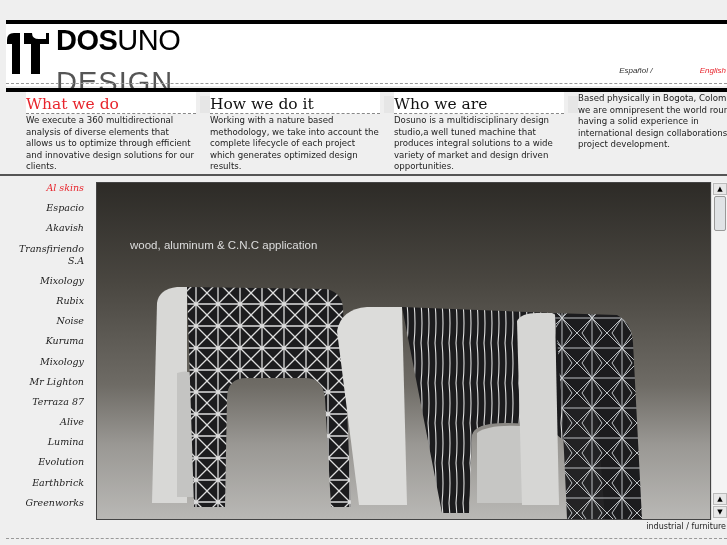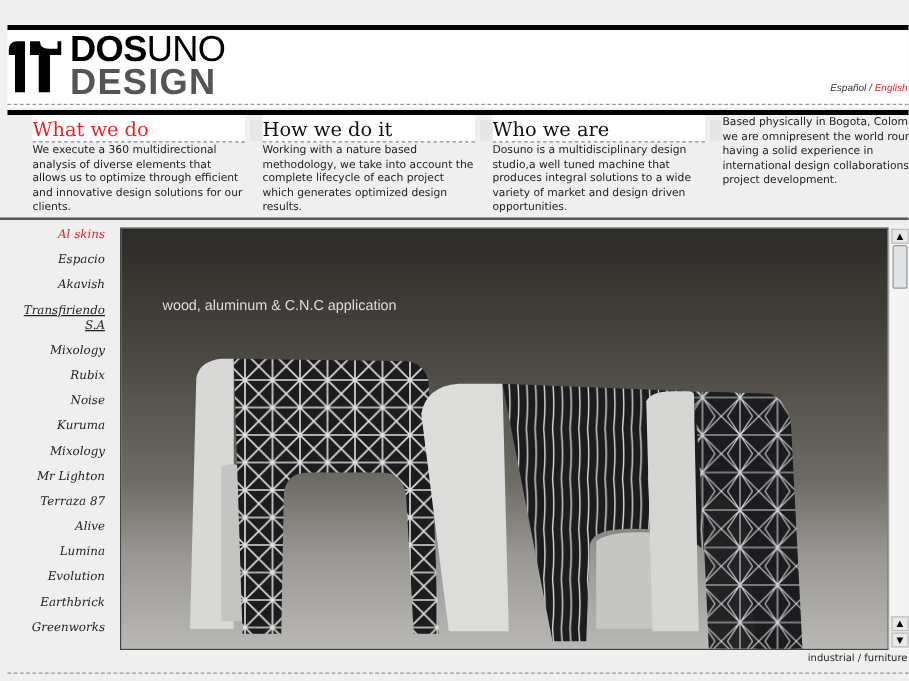--- a/index.html
+++ b/index.html
@@ -4,23 +4,23 @@
 <style>
   html, body { margin:0; padding:0; }
   body { width:727px; height:545px; background:#efefef; position:relative; overflow:hidden; font-family:"DejaVu Sans", sans-serif; }
   .topbar { position:absolute; left:6px; top:20px; width:721px; height:4px; background:#000; }
   .header { position:absolute; left:6px; top:24px; width:721px; height:62px; background:#fff; }
   .logo-mark { position:absolute; left:0px; top:6px; width:44px; height:44px; }
   .logo-text { position:absolute; left:50px; top:4px; line-height:24px; font-family:"Liberation Sans", sans-serif; }
   .logo-line1 { font-size:29px; letter-spacing:-0.5px; color:#000; }
   .logo-line1 b { font-weight:bold; }
   .logo-line1 span.light { font-weight:normal; }
-  .logo-line2 { font-size:29px; color:#555; font-weight:bold; letter-spacing:1px; margin-top:2px; }
+  .logo-line2 { font-size:29px; color:#555; font-weight:normal; letter-spacing:1px; margin-top:18px; }
   .lang { position:absolute; right:1px; top:42px; font-family:"Liberation Sans", sans-serif; font-size:8px; font-style:italic; color:#333; }
-  .lang .active { color:#e8242c; }
+  .lang .active { color:#e8242c;margin-left:45px; }
   .dotline { position:absolute; left:6px; width:721px; border-top:1px dashed #999; height:0; }
   .bar2 { position:absolute; left:6px; top:88px; width:721px; height:4px; background:#000; }
   .col { position:absolute; top:92px; height:84px;margin-left:20px; }
   .col .head { background:#fff; height:21px; border-bottom:1px dashed #888; font-family:"DejaVu Serif", serif; font-size:15.5px; line-height:24px; color:#111; padding-left:0; white-space:nowrap; overflow:hidden; }
   .col .body { font-size:8.6px; line-height:11.6px; color:#222; padding-top:1px; }
   .col .spacer { position:absolute; left:-10px; top:4px; width:10px; height:17px; background:#e6e6e6; }
   .under { position:absolute; left:0; top:174px; width:727px; height:2px; background:#555; }
   .side { position:absolute; left:0; top:182px; width:90px; }
   .side .item { text-align:right; font-family:"DejaVu Serif", serif; font-style:italic; font-size:9.5px; line-height:12px; color:#222; padding-right:6px; margin-bottom:8.2px; }
   .side .item.active { color:#e8242c; }
@@ -73,21 +73,21 @@
 <div class="col" style="left:558px;width:169px;">
   <div class="spacer"></div>
   <div class="body">Based physically in Bogota, Colombia, we are omnipresent the world round, having a solid experience in international design collaborations and project development.</div>
 </div>
 <div class="under"></div>
 
 <div class="side">
   <div class="item active">Al skins</div>
   <div class="item">Espacio</div>
   <div class="item">Akavish</div>
-  <div class="item" style="width:78px;margin-left:6px;text-decoration:underline;">Transfiriendo S.A</div>
+  <div class="item" style="width:78px;margin-left:6px;">Transfiriendo S.A</div>
   <div class="item">Mixology</div>
   <div class="item">Rubix</div>
   <div class="item">Noise</div>
   <div class="item">Kuruma</div>
   <div class="item">Mixology</div>
   <div class="item">Mr Lighton</div>
   <div class="item">Terraza 87</div>
   <div class="item">Alive</div>
   <div class="item">Lumina</div>
   <div class="item">Evolution</div>

